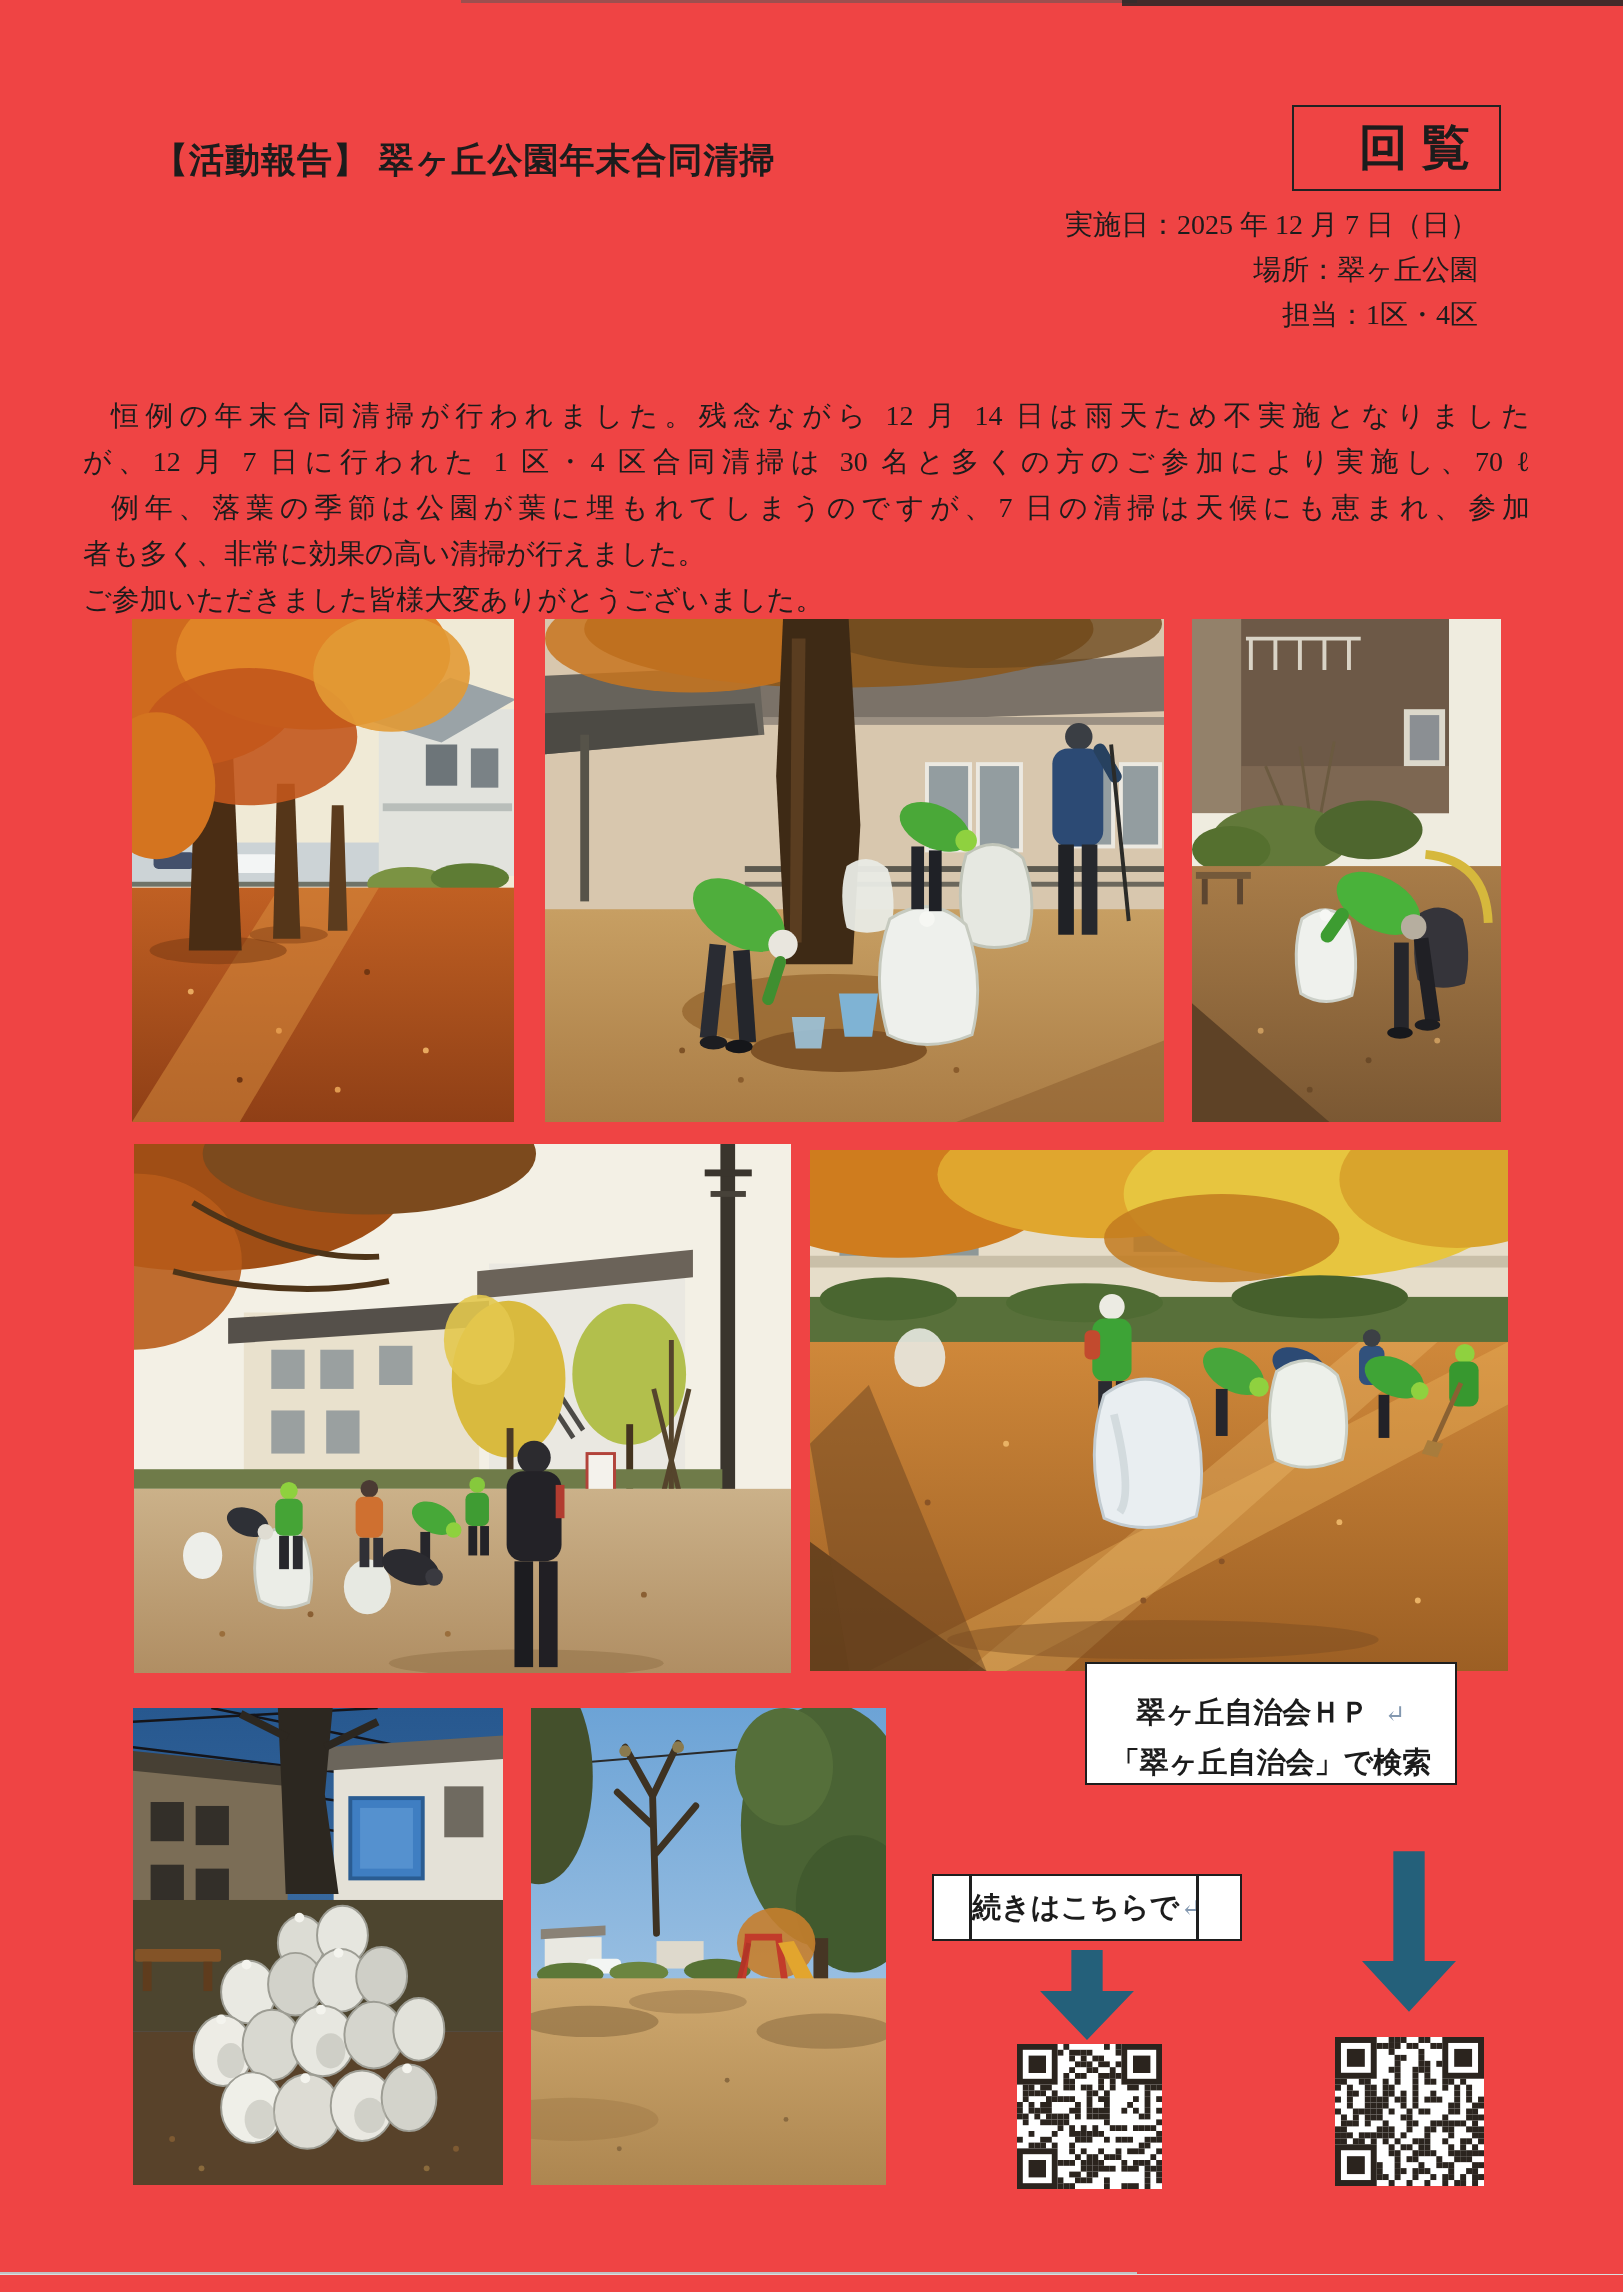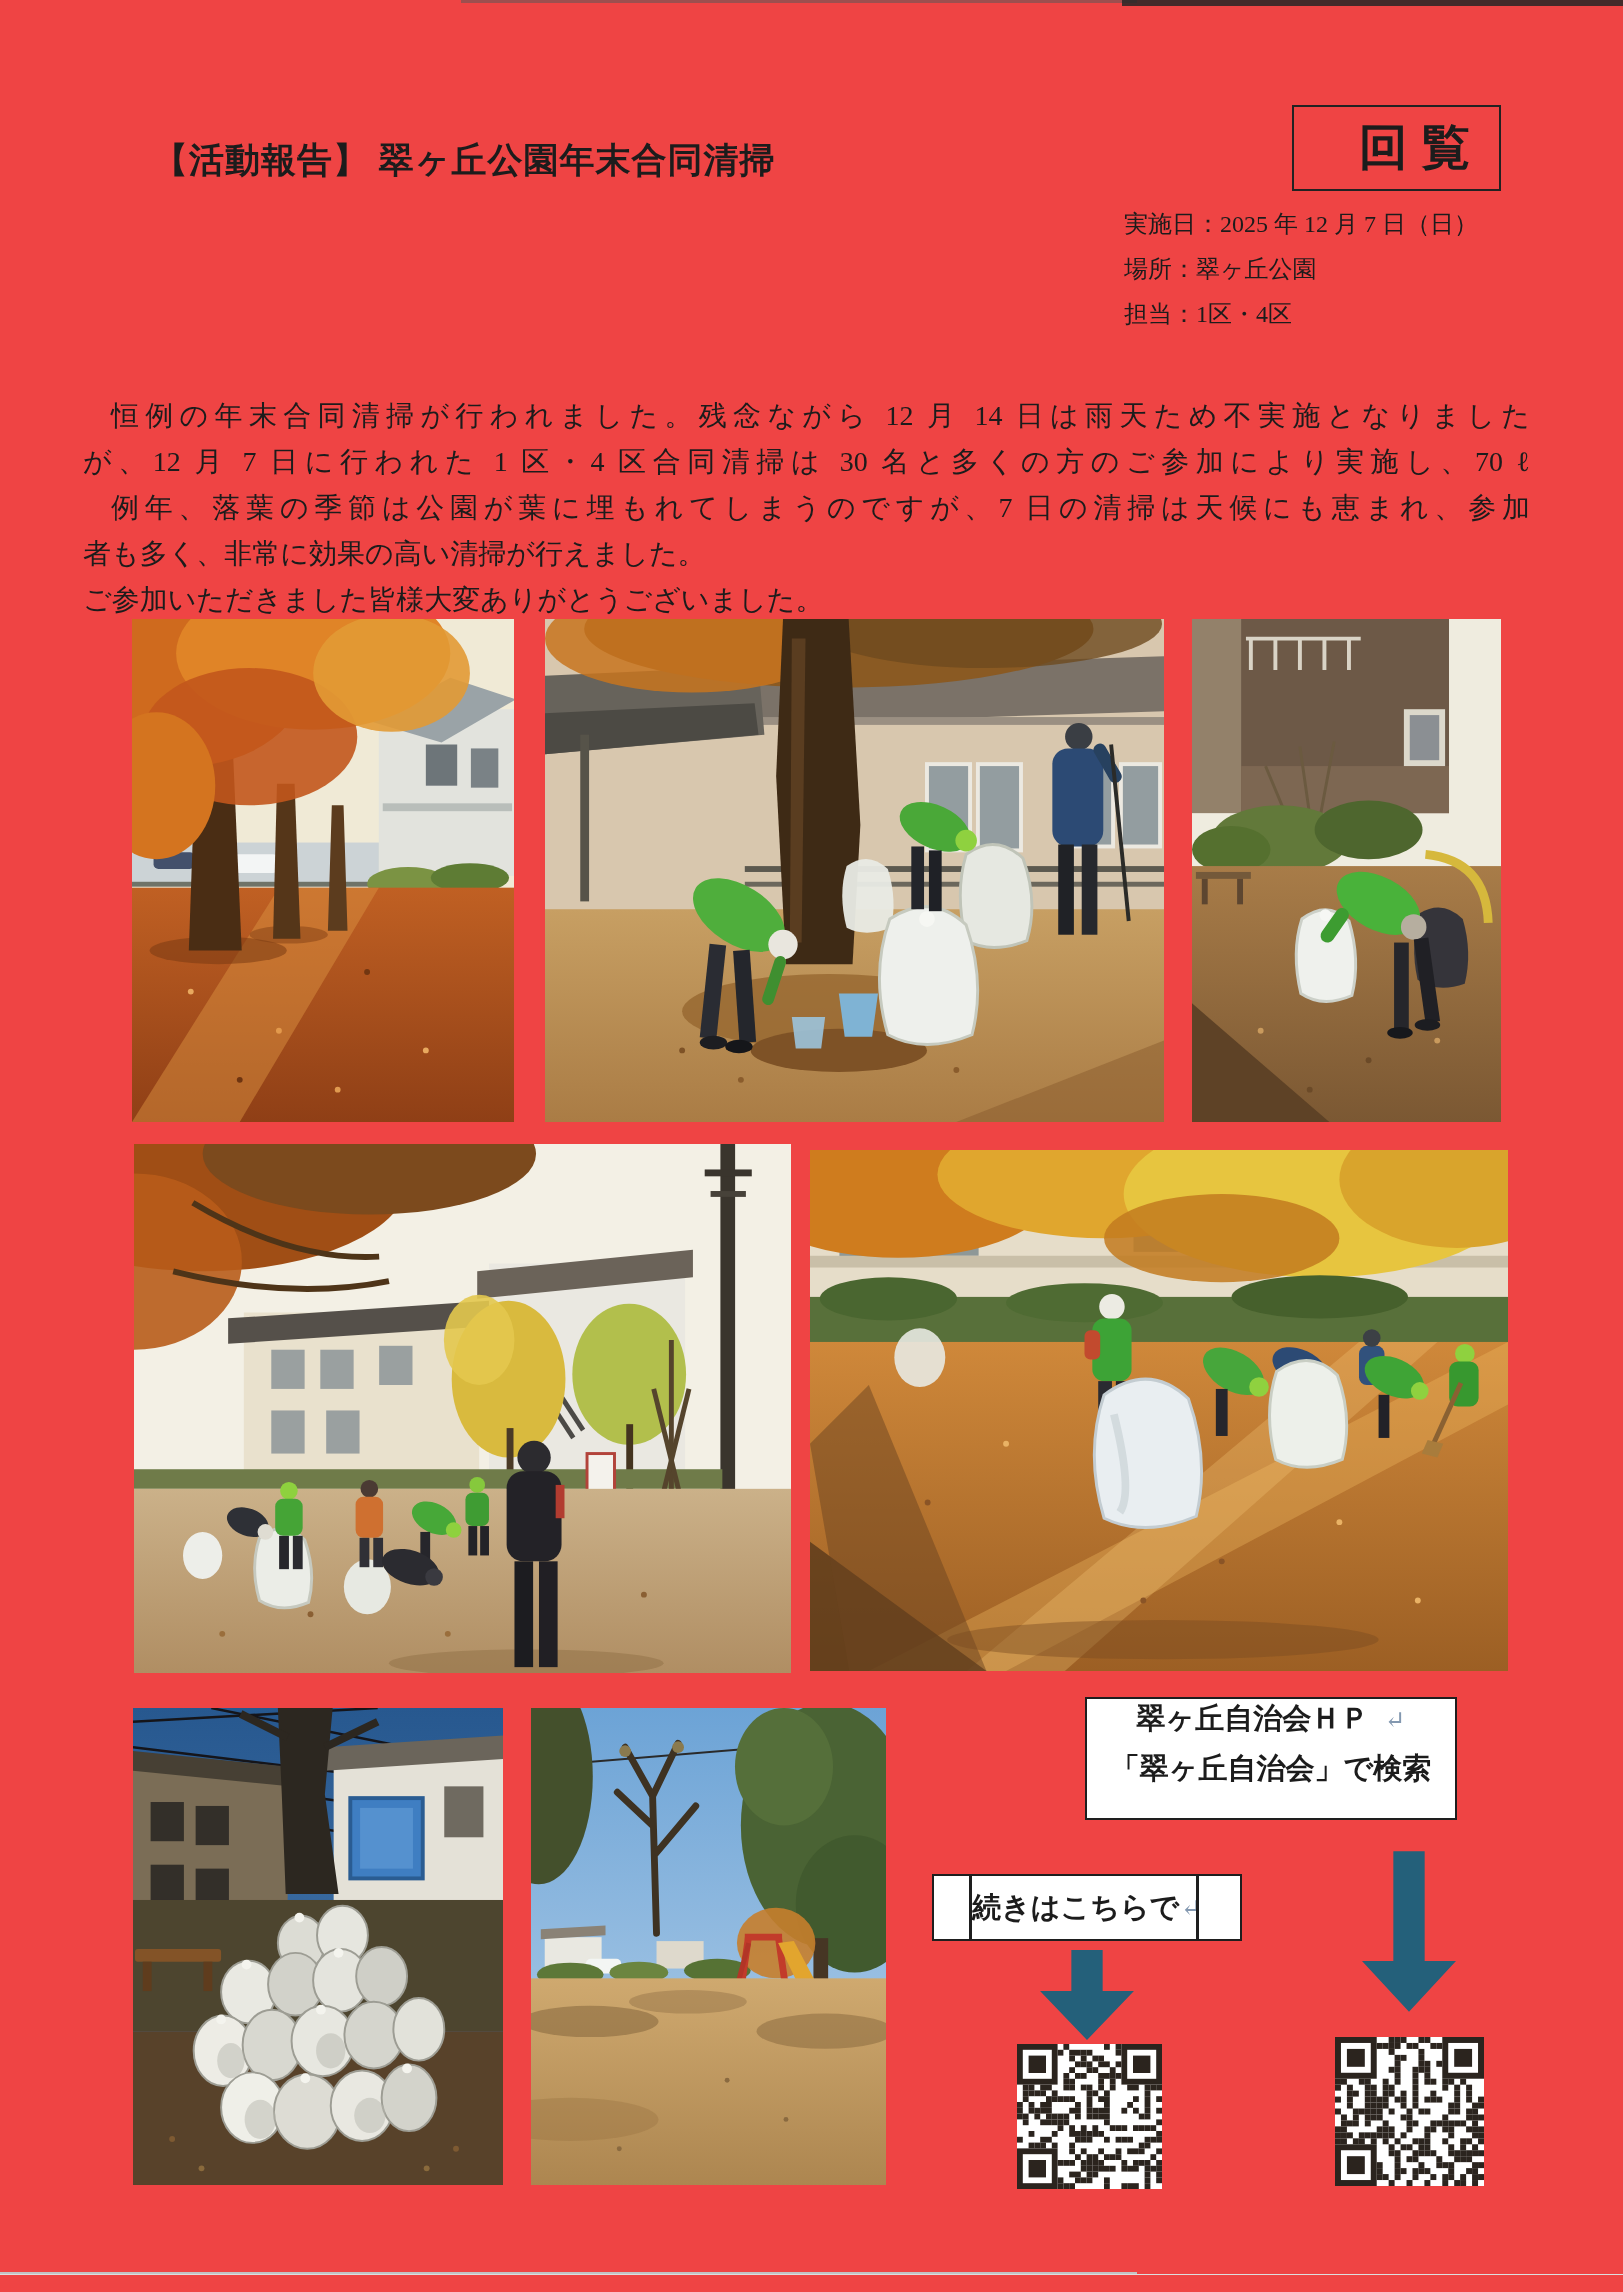--- a/index.html
+++ b/index.html
@@ -9,32 +9,32 @@
   .edge{position:absolute;}
   .edge-top-a{top:0;left:461px;width:676px;height:2.9px;background:#5a5a5a;opacity:.55;}
   .edge-top-b{top:0;left:1122px;width:501px;height:5.9px;background:#262626;opacity:.85;}
   .edge-bottom-a{top:2272px;left:0;width:1137px;height:2.9px;background:#c3c3c5;}
   .edge-bottom-b{top:2274px;left:0;width:1623px;height:1px;background:#dedede;}
   
   .title{position:absolute;left:153px;top:114px;font-size:35px;font-weight:600;letter-spacing:1px;white-space:nowrap;}
   .kairan{position:absolute;left:1292px;top:105px;width:169px;height:82px;border:2.9px solid #222;
           display:flex;align-items:center;justify-content:center;font-size:49px;font-weight:600;
           letter-spacing:13.7px;text-indent:13.7px;padding-left:36px;}
-  .meta{position:absolute;right:145px;top:202px;font-size:24px;line-height:45px;white-space:nowrap;}
+  .meta{position:absolute;right:145px;top:202px;text-align:right;font-size:28px;line-height:45px;white-space:nowrap;}
   
   .bodytext{position:absolute;left:83px;top:355px;width:1447px;font-size:28px;line-height:46px;margin-top:38px;}
   .line{text-align:justify;}
   .line.just{text-align-last:justify;}
   .line.ind{text-indent:28px;}
   
   .photo{position:absolute;overflow:hidden;background:#ddd;}
   .photo svg{display:block;width:100%;height:100%;}
   
-  .hpbox{position:absolute;left:1085px;top:1697px;width:368px;height:119px;border:2.9px solid #1e1e1e;
-         background:#fff;display:flex;flex-direction:column;align-items:center;justify-content:flex-start;
+  .hpbox{position:absolute;left:1085px;top:1662px;width:368px;height:119px;border:2.9px solid #1e1e1e;
+         background:#fff;display:flex;flex-direction:column;align-items:center;justify-content:flex-end;
          gap:9.8px;font-weight:700;font-size:29px;white-space:nowrap;}
   .contbox{position:absolute;left:932px;top:1874px;width:306px;height:63px;border:2.9px solid #1e1e1e;
            background:#fff;display:flex;align-items:center;justify-content:center;
            font-weight:700;font-size:29px;white-space:nowrap;}
   .contbox .vline{position:absolute;top:0;bottom:0;width:2.9px;background:#1e1e1e;}
   .vline.l{left:35px;} .vline.r{right:41px;}
   .ret{color:#8398b0;font-weight:400;font-size:24.5px;margin-left:15.7px;}
   .arrow{position:absolute;}
   .arrow svg{display:block;}
   .qr{position:absolute;background:#fff;}

